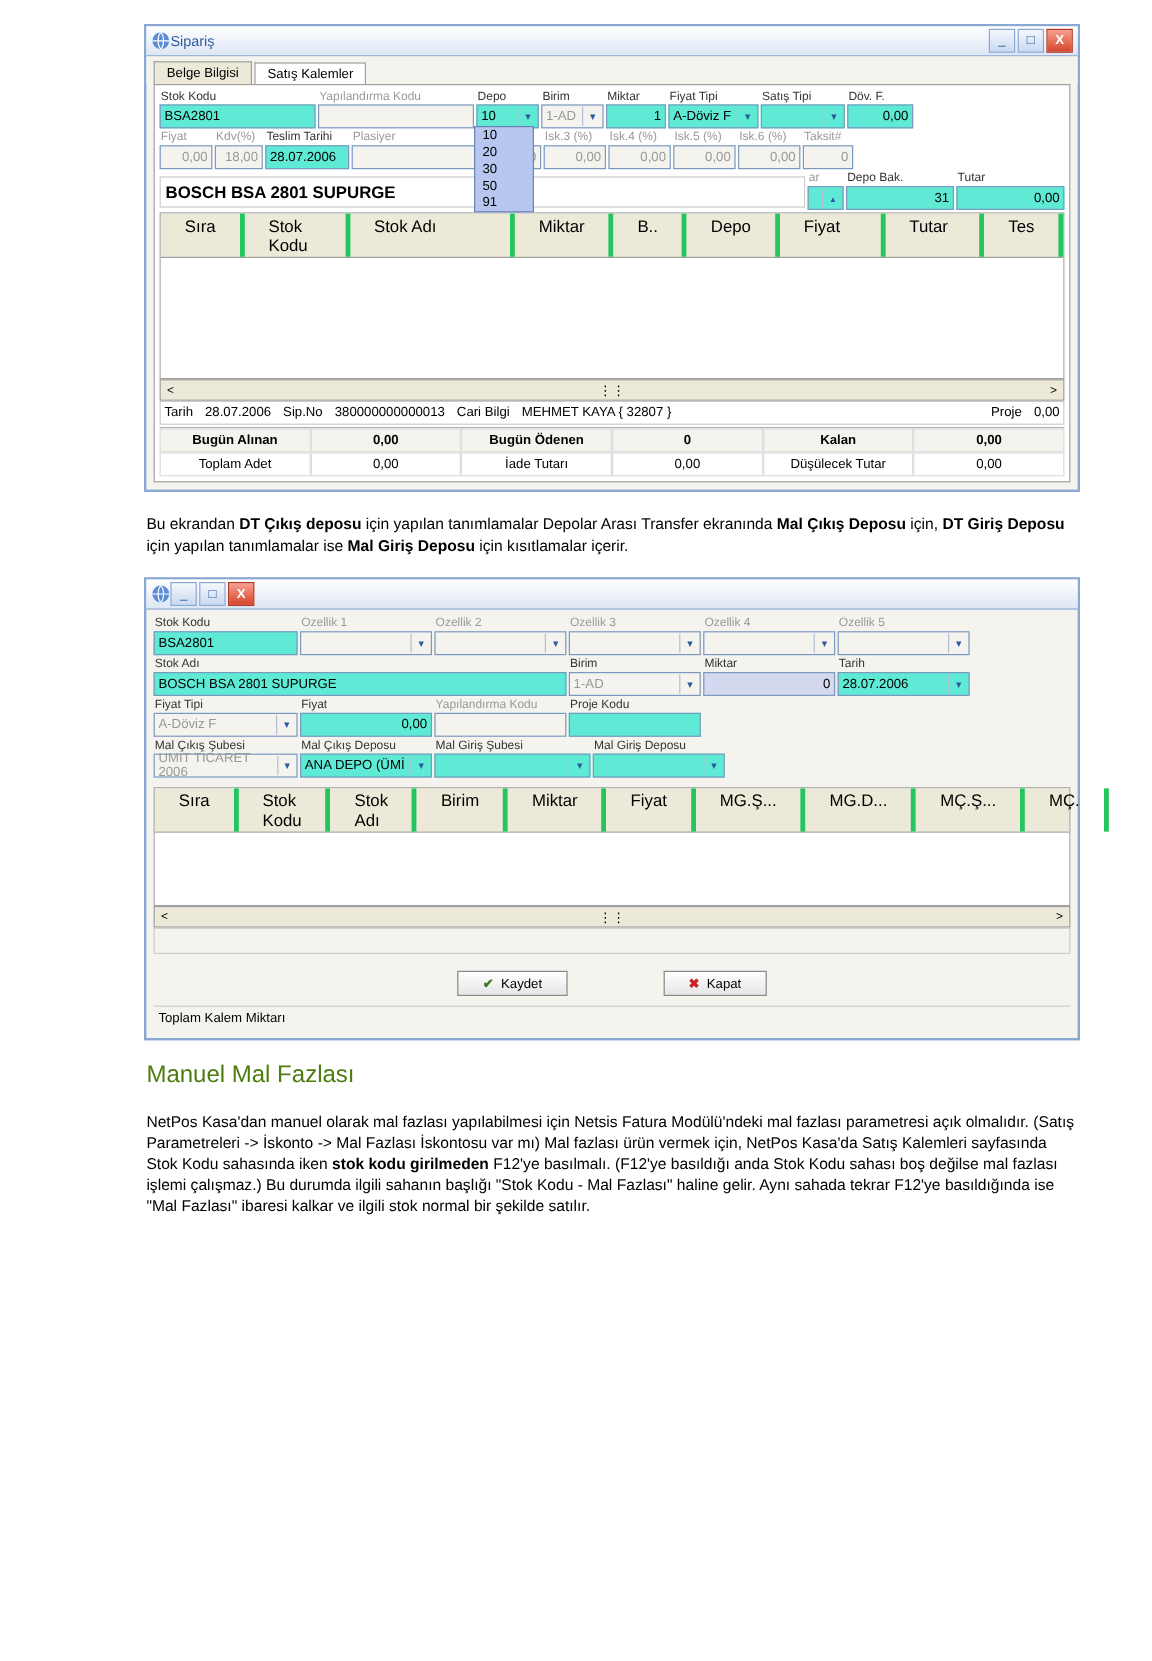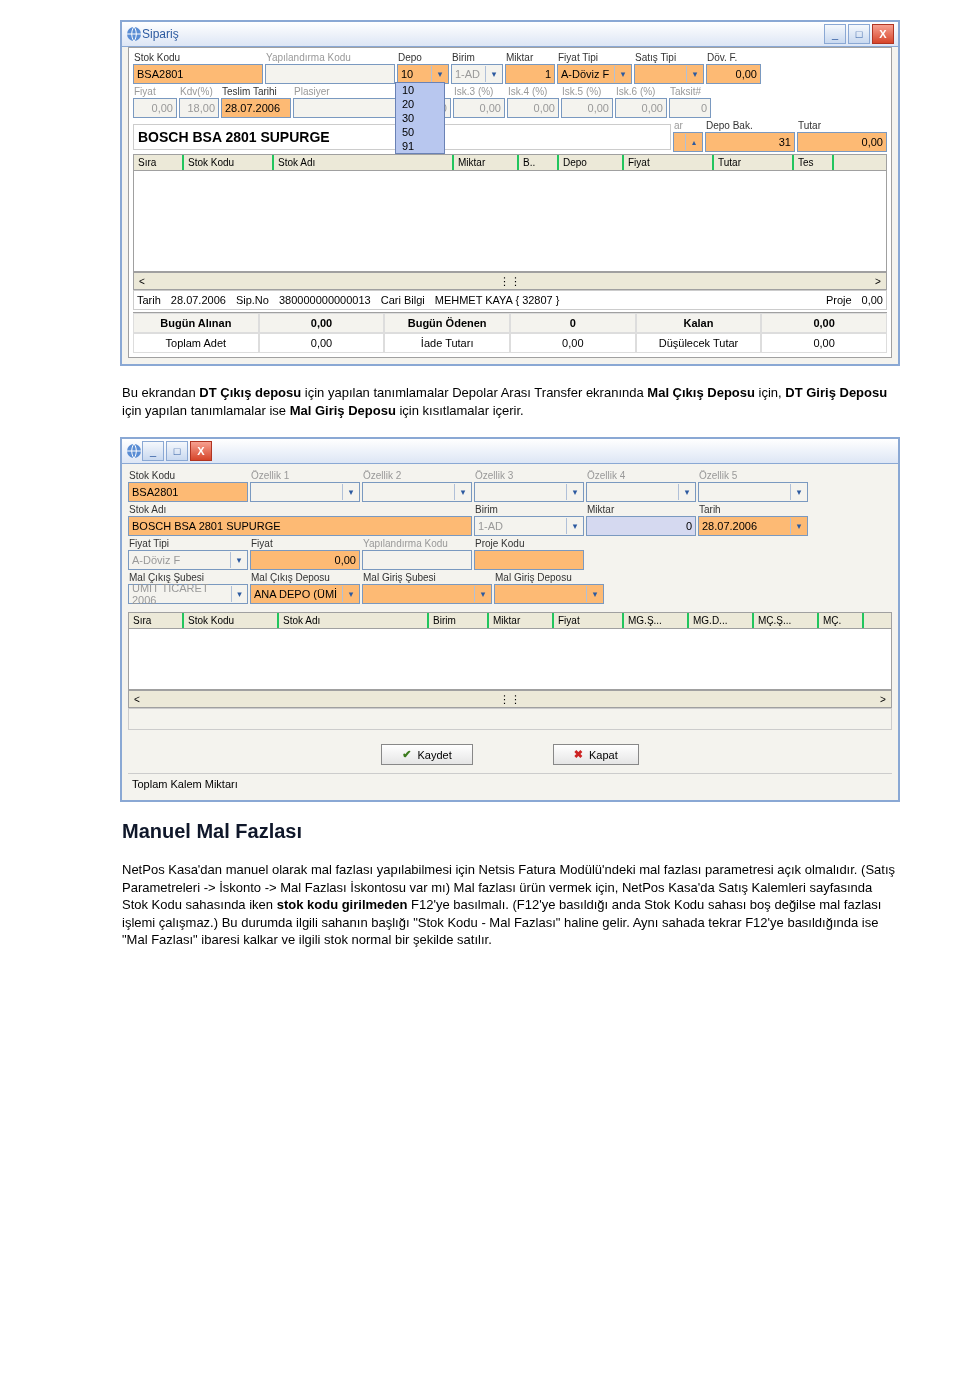--- a/index.html
+++ b/index.html
@@ -10,40 +10,40 @@
 .win-btn{width:20px;height:18px;border:1px solid #8aa8d4;background:linear-gradient(to bottom,#f5f8fc,#c9d9f0);color:#2c5aa0;font-size:11px;display:flex;align-items:center;justify-content:center}
 .win-btn.close{background:linear-gradient(to bottom,#f7a090,#d6452a);border-color:#b03523;color:#fff;font-weight:bold}
 .tabs{display:flex;padding:4px 6px 0 6px;background:#f4f3ee}
 .tab{border:1px solid #a0a0a0;border-bottom:none;padding:3px 10px;background:#ece9d8;margin-right:2px;font-size:11px}
 .tab.active{background:#fff;position:relative;top:1px}
 .tab-body{border:1px solid #a0a0a0;margin:0 6px 6px 6px;background:#fff;padding:4px}
 .row{display:flex;gap:2px;margin-bottom:2px}
 .col{display:flex;flex-direction:column}
 .lbl{font-size:10px;color:#333;padding:0 0 1px 1px;white-space:nowrap;overflow:hidden}
 .lbl.dim{color:#999}
-.inp{border:1px solid #7a99c0;background:#fdba74;height:18px;padding:0 3px;font-size:11px;display:flex;align-items:center}
+.inp{border:1px solid #7a99c0;background:#5eead4;height:18px;padding:0 3px;font-size:11px;display:flex;align-items:center}
 .inp.dim{color:#999;background:#f4f3ee}
 .inp.ra{justify-content:flex-end}
 .inp.sel{padding-right:0}
 .caret{width:16px;height:16px;border-left:1px solid #b0c0d8;display:flex;align-items:center;justify-content:center;color:#2c5aa0;font-size:9px;margin-left:auto}
 .dropdown{position:absolute;background:#b8c7ef;border:1px solid #6a82b5;z-index:10}
 .dropdown div{padding:1px 6px;font-size:11px}
 .bigname{font-weight:bold;font-size:14px;padding:4px;border:1px solid #ccc;margin:2px 0}
 .grid{border:1px solid #a0a0a0;background:#fff}
 .grid-head{display:flex;background:#ece9d8;border-bottom:1px solid #a0a0a0}
-.grid-head div{padding:2px 4px;border-right:2px solid #22c55e;font-size:10px}
+.grid-head div{padding:2px 20px;border-right:4px solid #22c55e;font-size:14px}
 .grid-body{height:100px;background:#fff}
 .scroll{display:flex;border:1px solid #a0a0a0;align-items:center;height:16px;background:#ece9d8}
 .scroll .arrow{width:16px;text-align:center;font-size:10px}
 .scroll .track{flex:1;background:#ece9d8}
 .footgrid{display:grid;grid-template-columns:repeat(6,1fr);border-top:1px solid #a0a0a0}
 .footgrid>div{padding:3px 6px;border:1px solid #ddd;font-size:11px;text-align:center}
 .footgrid .bold{font-weight:bold;background:#f4f3ee}
 .para{margin:18px 2px;font-size:13px;line-height:1.35}
-h2.section{color:#0f172a;font-size:20px;font-weight:bold;margin:18px 2px 8px 2px}
+h2.section{color:#4d7c0f;font-size:20px;font-weight:normal;margin:18px 2px 8px 2px}
 .btnbar{display:flex;justify-content:center;gap:80px;padding:8px}
 .big-btn{border:1px solid #888;background:linear-gradient(to bottom,#fff,#e5e5e5);padding:3px 20px;font-size:11px;display:flex;align-items:center;gap:6px}
 .check{color:#3a7a1c;font-weight:bold}
 .cross{color:#c22;font-weight:bold}
 .footline{border-top:1px solid #ccc;padding:4px;font-size:11px}
 .grid-body2{height:60px}
 .fill{flex:1}
 .spacer{height:20px;border:1px solid #ccc;margin:0 0 6px 0}
 svg.globe{width:16px;height:16px}
 </style>
@@ -55,20 +55,24 @@
     <svg class="globe" viewBox="0 0 16 16">
         <circle cx="8" cy="8" r="7" fill="#5a8dd4"></circle>
         <path d="M1 8h14M8 1c3 3 3 11 0 14M8 1c-3 3-3 11 0 14" stroke="#fff" stroke-width="1" fill="none"></path>
       </svg>
     <span class="title">Sipariş</span>
     <div class="win-btns">
       <div class="win-btn">_</div>
       <div class="win-btn">□</div>
       <div class="win-btn close">X</div>
     </div>
+  </div>
+  <div class="tabs">
+    <div class="tab">Belge Bilgisi</div>
+    <div class="tab active">Satış Kalemler</div>
   </div>
   <div class="tab-body" style="position:relative">
 
     <div class="row">
       <div class="col" style="width:130px">
           <div class="lbl">Stok Kodu</div>
           <div class="inp">BSA2801</div>
         </div>
       <div class="col" style="width:130px">
           <div class="lbl dim">Yapılandırma Kodu</div>

